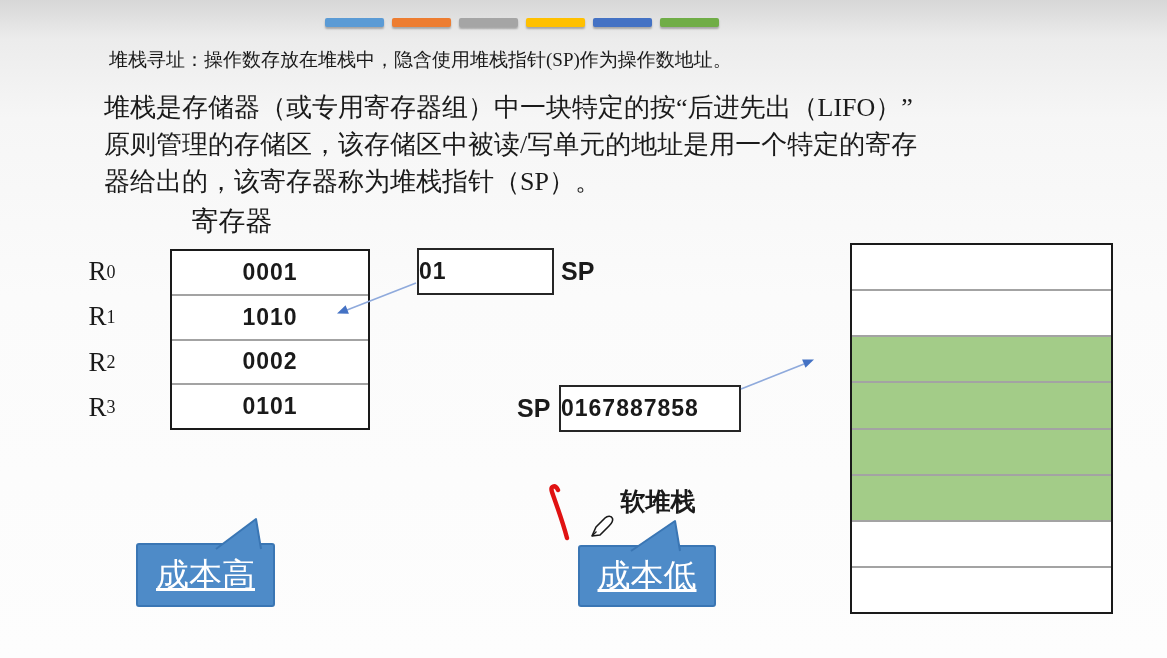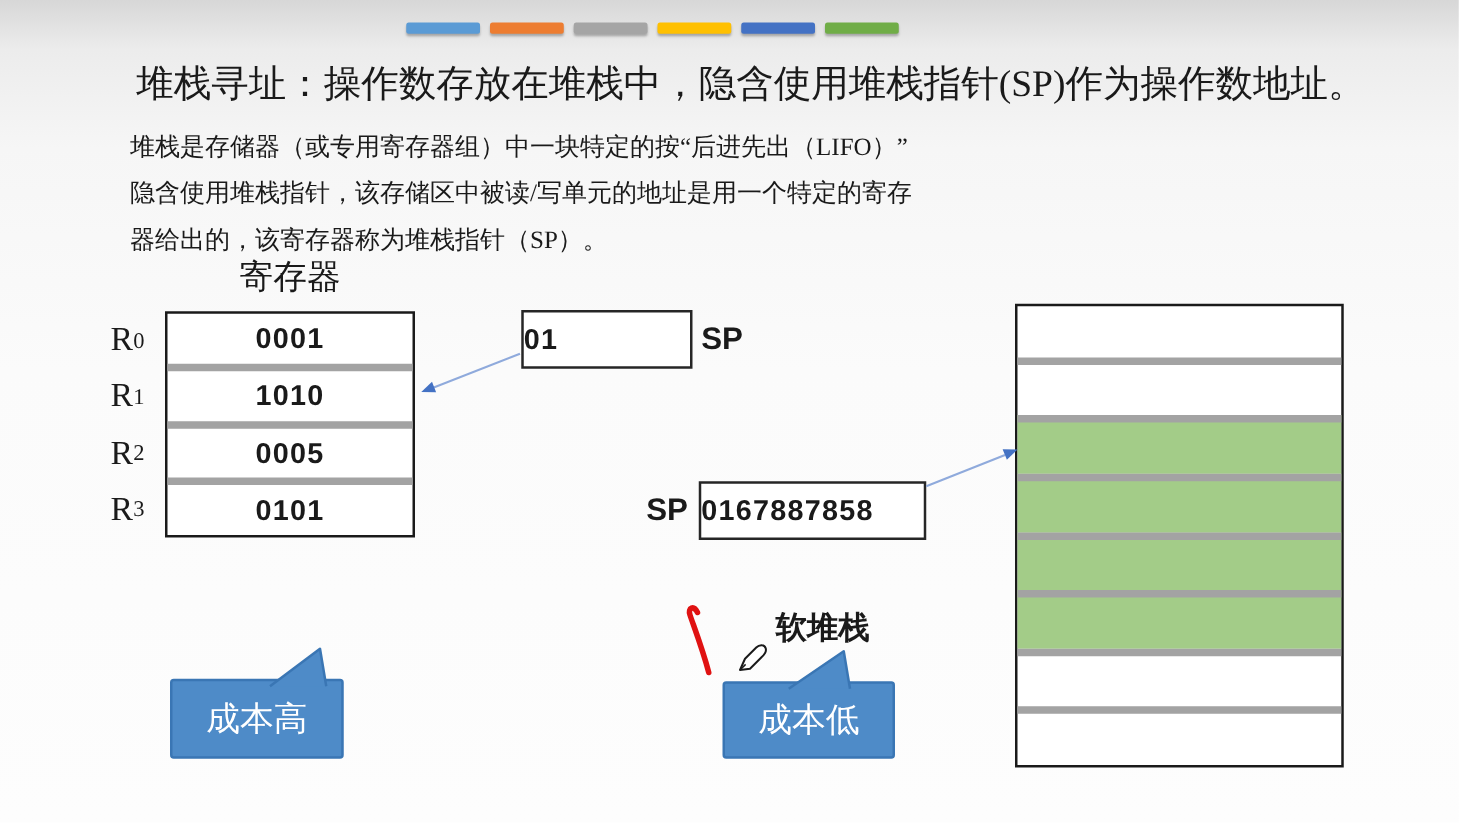--- a/index.html
+++ b/index.html
@@ -3,48 +3,48 @@
 <meta charset="utf-8">
 <style>
   html,body{margin:0;padding:0;}
   .slide{
     position:relative;width:1167px;height:658px;overflow:hidden;
     background:linear-gradient(180deg,#d7d7d7 0%,#ececec 6%,#f6f6f6 18%,#fbfbfb 45%,#fdfdfd 100%);
     font-family:"Liberation Serif", serif;color:#1a1a1a;
   }
   .top-bar{position:absolute;left:325px;top:18px;display:flex;gap:8px;}
   .top-bar .seg{width:59px;height:9px;border-radius:2px;box-shadow:0 2px 2px rgba(0,0,0,0.28);}
-  .title{position:absolute;left:109px;top:47px;font-size:30px;white-space:nowrap;}
-  .body-text{position:absolute;left:104px;top:100px;font-size:20px;line-height:37px;}
+  .title{position:absolute;left:109px;top:47px;font-size:19px;white-space:nowrap;}
+  .body-text{position:absolute;left:104px;top:89px;font-size:26px;line-height:37px;}
   .hdr{position:absolute;font-size:27px;text-align:center;}
   .reg-hdr{left:132px;top:203px;width:200px;}
   .mem-hdr{left:812px;top:201px;width:263px;}
   .reg-labels{position:absolute;left:78px;top:249px;width:48px;height:181px;display:flex;flex-direction:column;}
   .reg-labels .rl{flex:1;display:flex;align-items:center;justify-content:center;font-size:27px;}
   .reg-labels .rl sub{font-size:18px;line-height:0;}
-  .box-table{position:absolute;background:#fff;border:2px solid #1a1a1a;display:flex;flex-direction:column;box-sizing:border-box;}
+  .box-table{position:absolute;background:#fff;border:2px solid #1a1a1a;display:flex;flex-direction:column;box-sizing:border-box;margin-left:38px;}
   .reg-table{left:132px;top:249px;width:200px;height:181px;}
   .mem-table{left:812px;top:243px;width:263px;height:371px;}
   .box-table .row{flex:1;display:flex;align-items:center;justify-content:center;}
-  .box-table .row + .row{border-top:6px solid #a3a3a3;justify-content:center;}
+  .box-table .row + .row{border-top:2px solid #a3a3a3;justify-content:center;}
   .bin{font-family:"Liberation Sans", sans-serif;font-weight:600;font-size:23px;letter-spacing:1px;}
   .sp-box{position:absolute;background:#fff;border:2px solid #262626;box-sizing:border-box;
     display:flex;align-items:center;justify-content:flex-start;
     font-family:"Liberation Sans", sans-serif;font-weight:600;font-size:25px;}
   .sp-box-hard{left:417px;top:248px;width:137px;height:47px;}
   .sp-box-soft{left:559px;top:385px;width:182px;height:47px;letter-spacing:0.5px;}
   .sp-label{position:absolute;height:47px;line-height:47px;
     font-family:"Liberation Sans", sans-serif;font-weight:600;font-size:25px;}
   .sp-label-hard{left:561px;top:248px;}
   .sp-label-soft{left:517px;top:385px;}
   .caption{position:absolute;font-family:"Liberation Sans", sans-serif;font-weight:700;font-size:25px;text-align:center;}
   .caption-hard{left:158px;top:483px;width:140px;}
   .caption-soft{left:592px;top:485px;width:132px;}
-  .bubble{position:absolute;border-radius:3px;color:#fff;font-size:27px;
-    display:flex;align-items:center;justify-content:center;box-sizing:border-box;}
+  .bubble{position:absolute;border-radius:3px;color:#fff;font-size:33px;
+    display:flex;align-items:center;justify-content:center;box-sizing:border-box;text-decoration:underline;}
   .bubble-hard{left:136px;top:543px;width:139px;height:64px;}
   .bubble-soft{left:556px;top:545px;width:138px;height:62px;}
   .overlay{position:absolute;left:0;top:0;width:1167px;height:658px;pointer-events:none;}
 </style>
 </head>
 <body>
 
 <div class="slide">
 
   <div class="top-bar">
@@ -53,21 +53,21 @@
       <div class="seg" style="background: rgb(165, 165, 165);"></div>
       <div class="seg" style="background: rgb(255, 192, 0);"></div>
       <div class="seg" style="background: rgb(68, 114, 196);"></div>
       <div class="seg" style="background: rgb(112, 173, 71);"></div>
     </div>
 
   <div class="title">堆栈寻址：操作数存放在堆栈中，隐含使用堆栈指针(SP)作为操作数地址。</div>
 
   <div class="body-text">
     <div>堆栈是存储器（或专用寄存器组）中一块特定的按“后进先出（LIFO）”</div>
-    <div>隐含使用堆栈指针，该存储区中被读/写单元的地址是用一个特定的寄存</div>
+    <div>原则管理的存储区，该存储区中被读/写单元的地址是用一个特定的寄存</div>
     <div>器给出的，该寄存器称为堆栈指针（SP）。</div>
   </div>
 
   <div class="hdr reg-hdr">寄存器</div>
   <div class="reg-labels" id="reg-labels">
       <div class="rl">
         <span>R</span>
         <sub>0</sub>
       </div>
       <div class="rl">
@@ -84,21 +84,21 @@
       </div>
     </div>
   <div class="box-table reg-table" id="reg-table">
       <div class="row">
         <span class="bin">0001</span>
       </div>
       <div class="row">
         <span class="bin">1010</span>
       </div>
       <div class="row">
-        <span class="bin">0005</span>
+        <span class="bin">0002</span>
       </div>
       <div class="row">
         <span class="bin">0101</span>
       </div>
     </div>
 
   <div class="sp-box sp-box-hard">
     <span class="bin">01</span>
   </div>
   <div class="sp-label sp-label-hard">SP</div>

